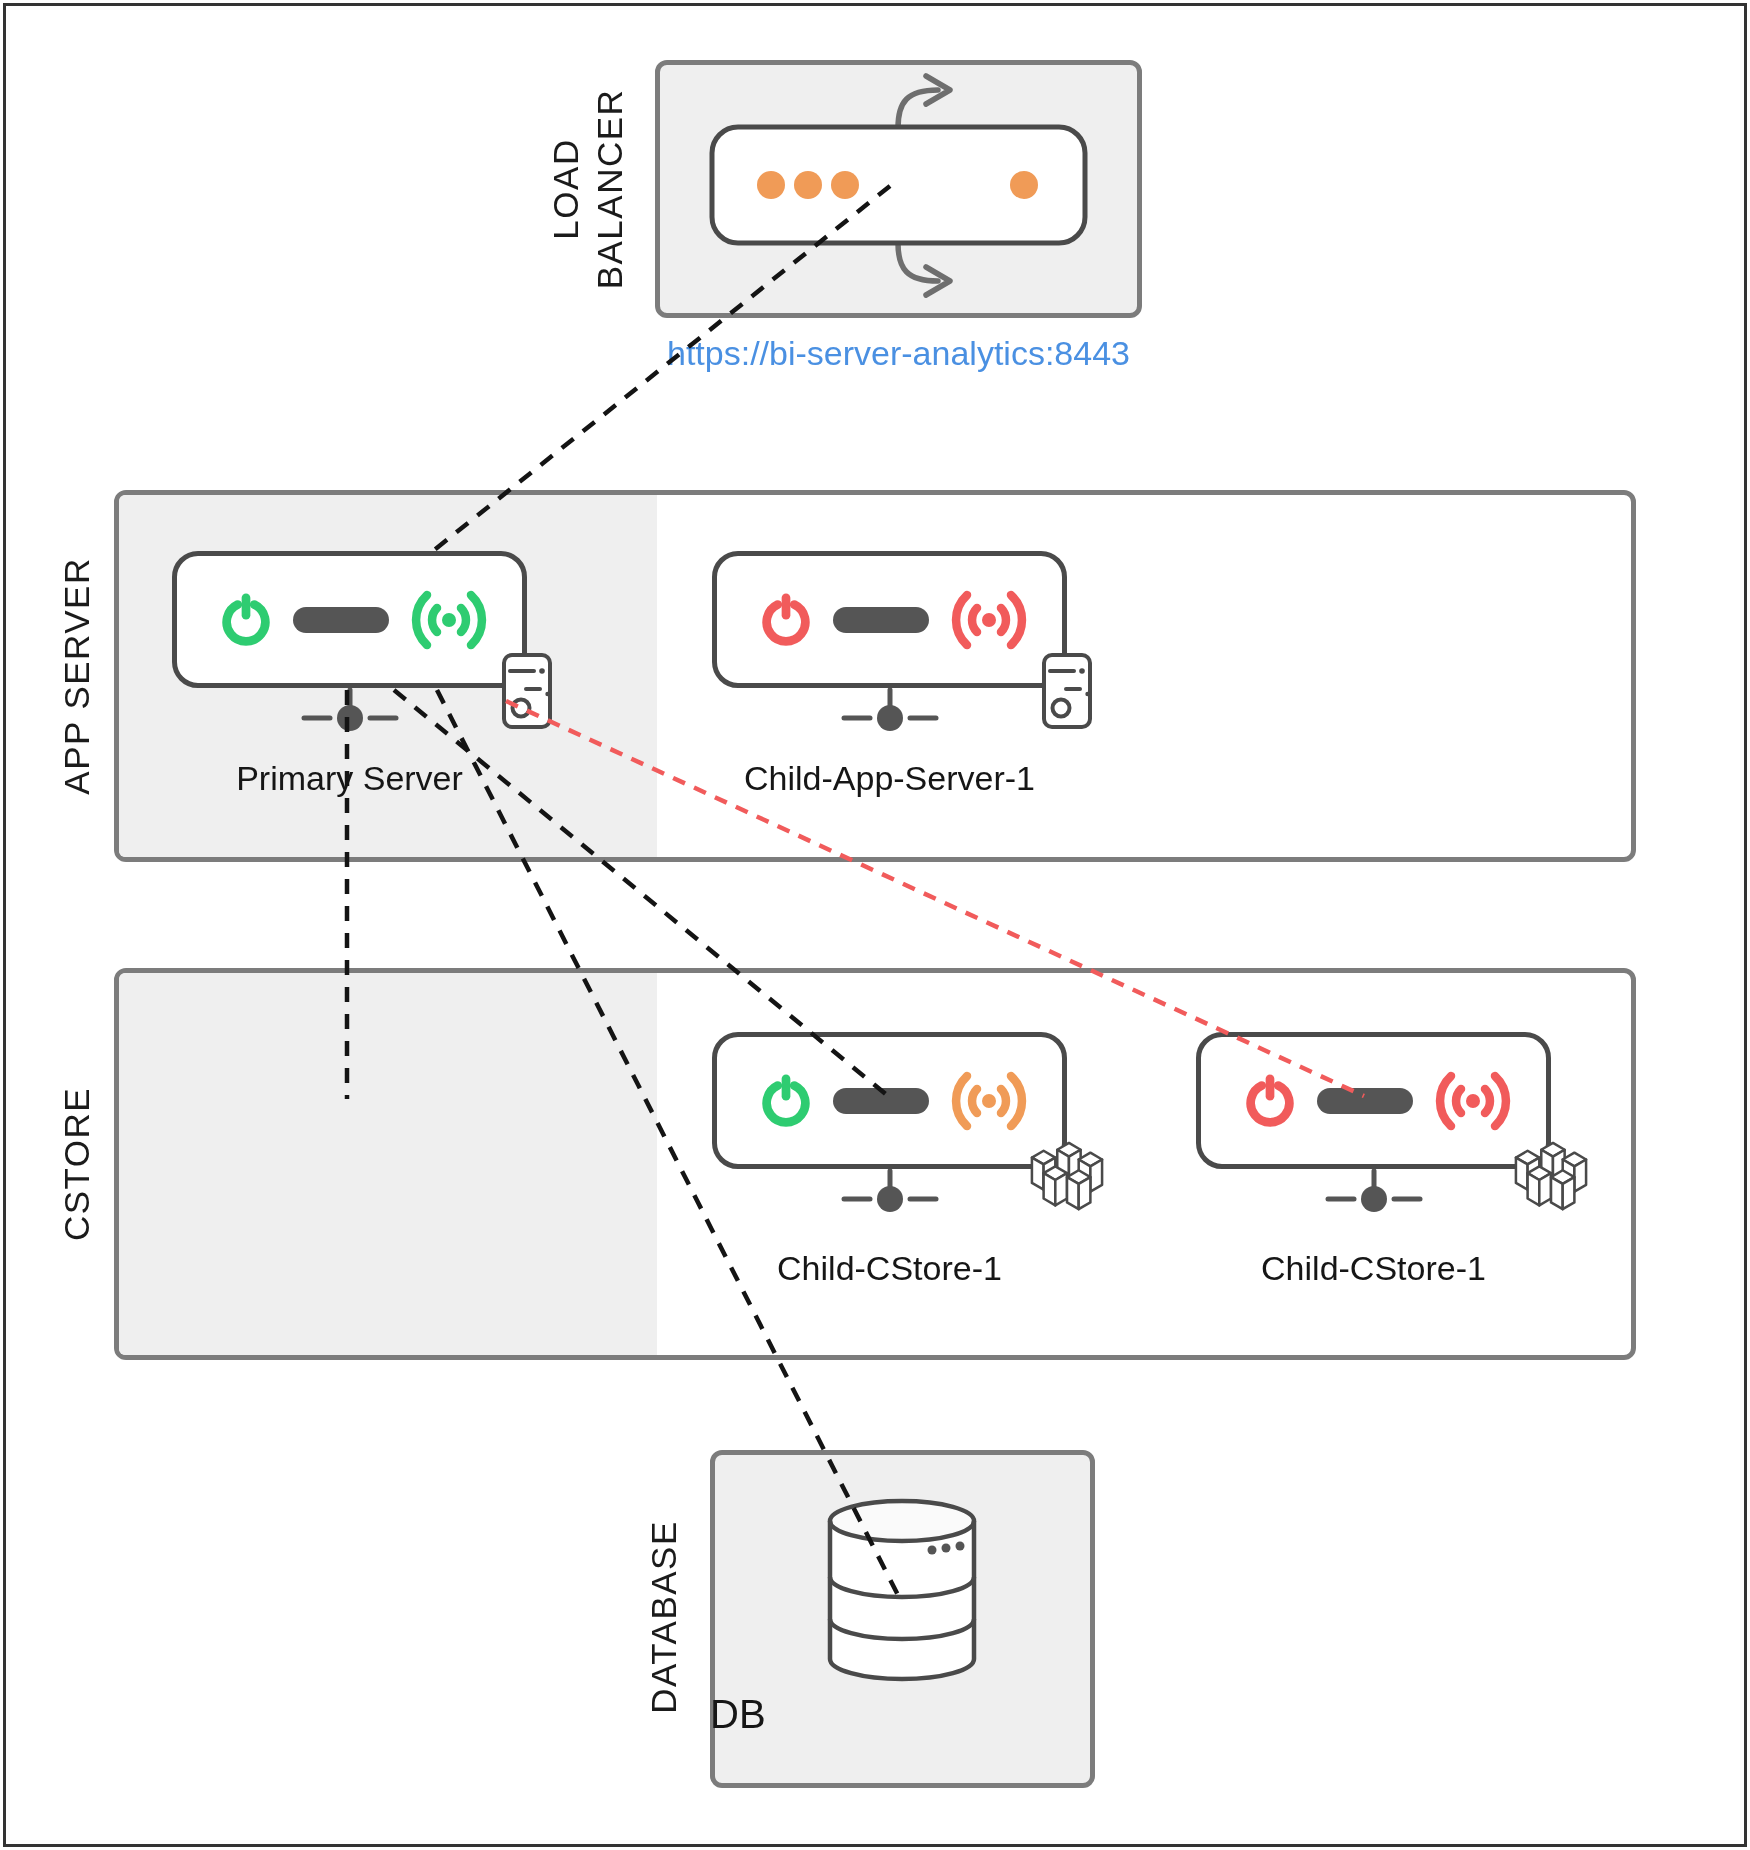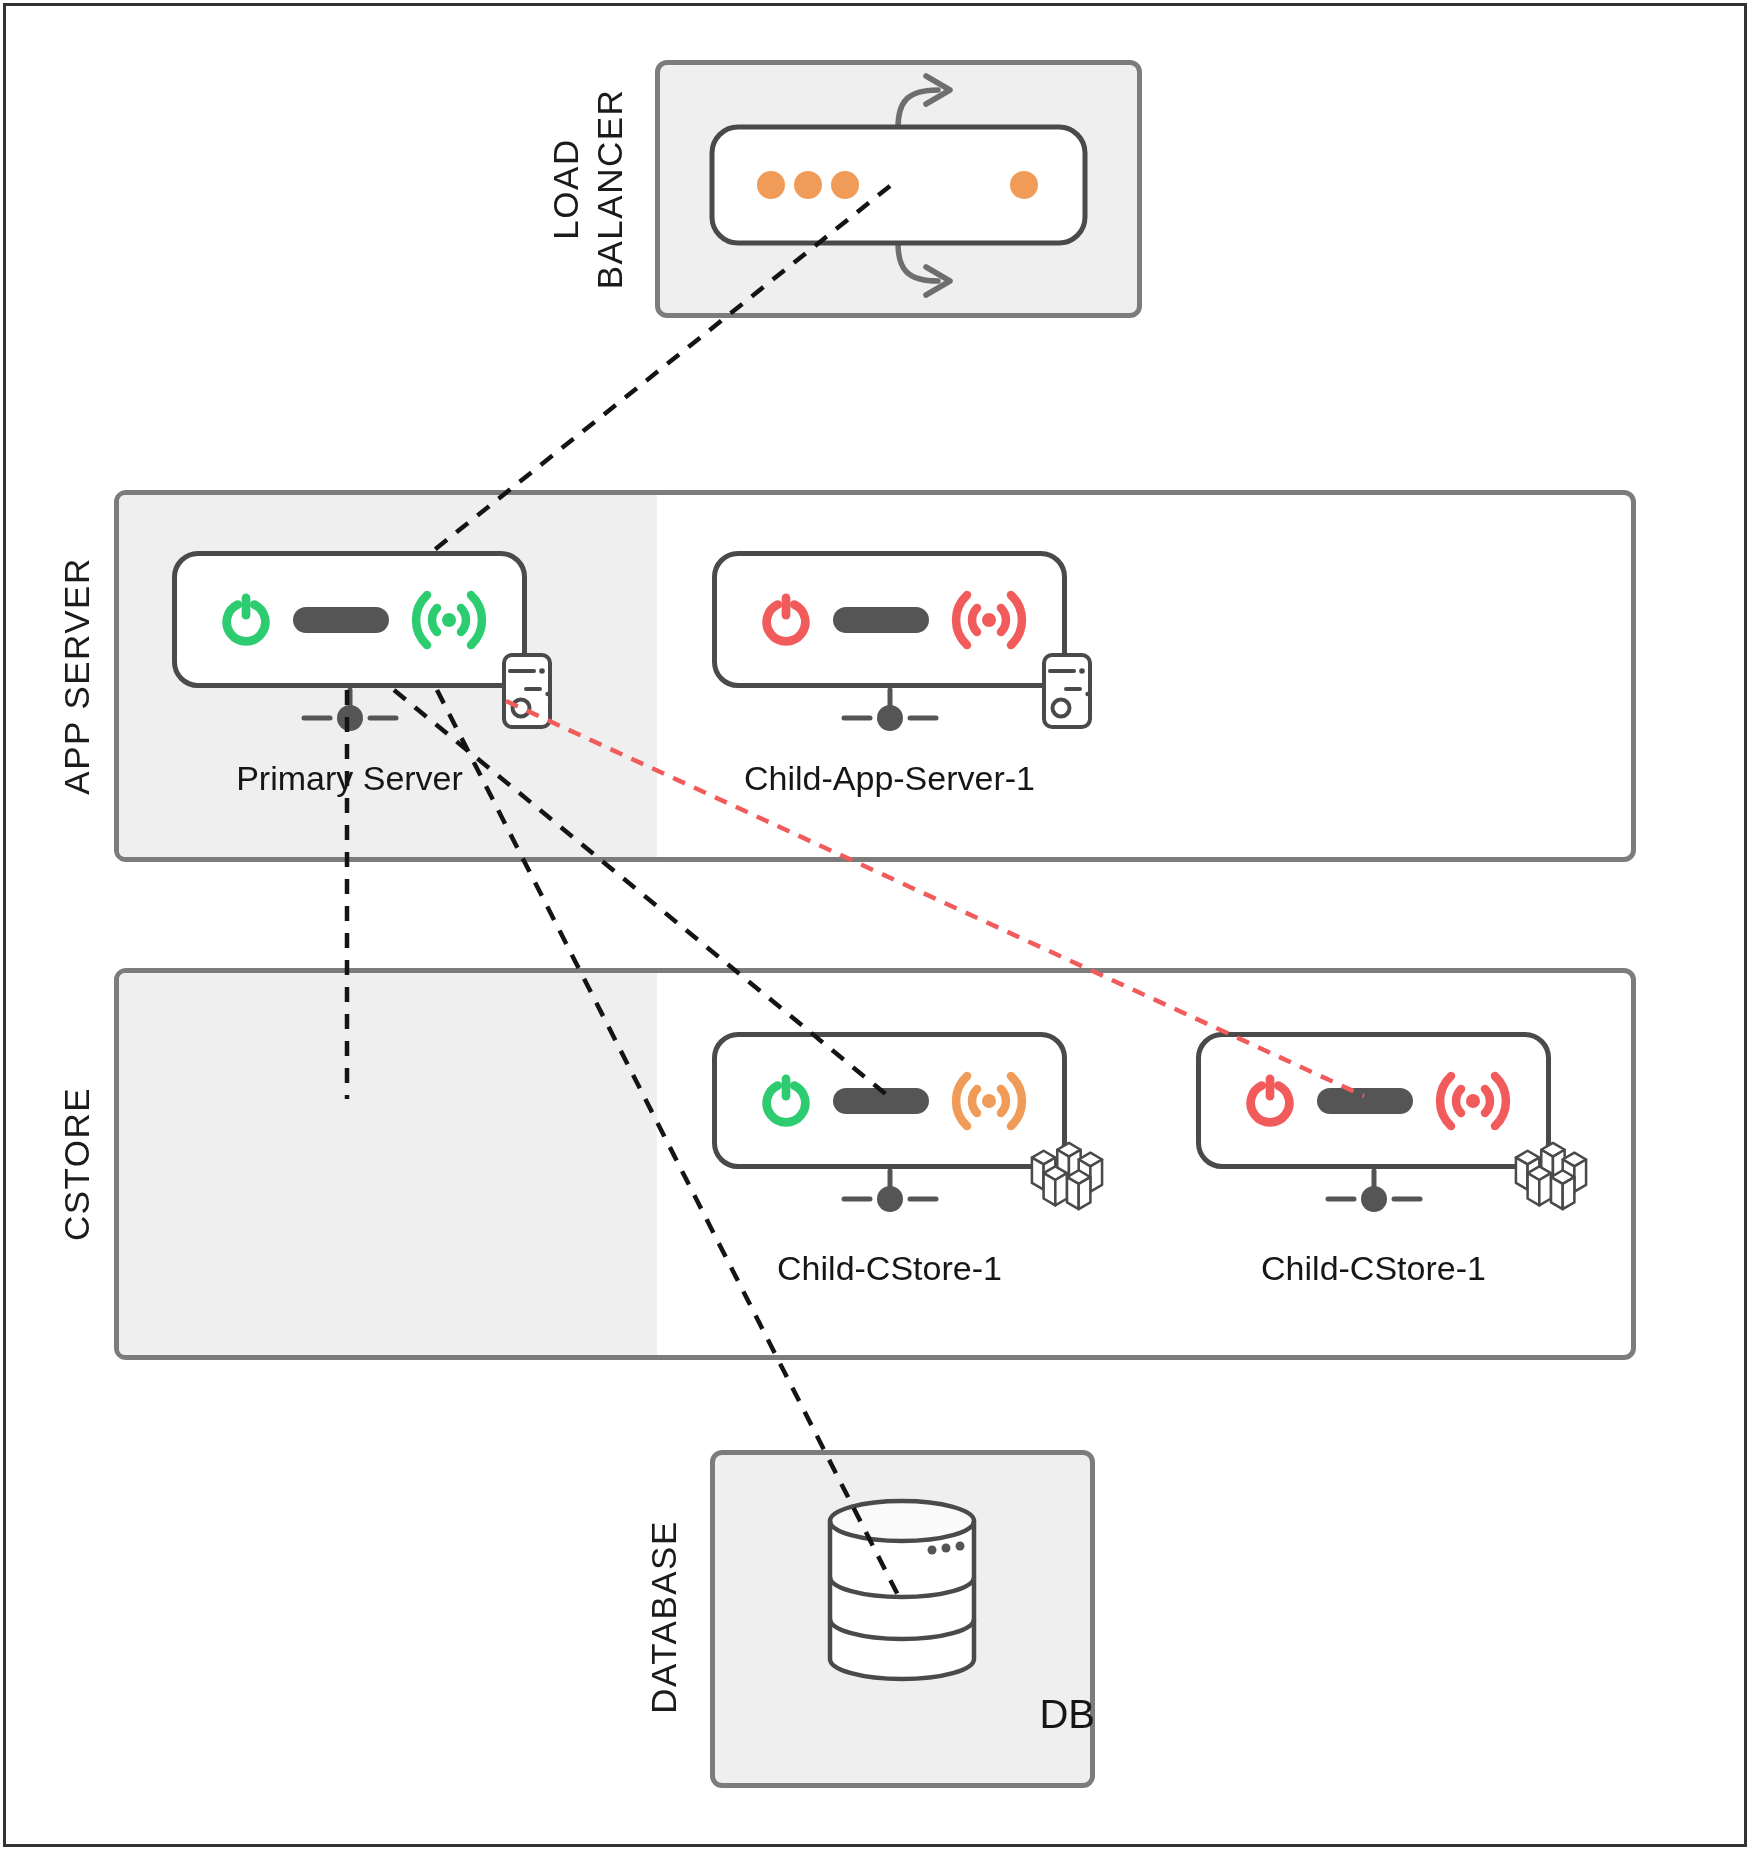--- a/index.html
+++ b/index.html
@@ -41,21 +41,21 @@
   .cubes{position:absolute;right:-44px;top:104px;width:78px;height:76px;z-index:6;color:var(--node-border);}
   .netdot{position:absolute;left:50%;top:132px;transform:translateX(-50%);
     width:120px;height:58px;color:var(--bar);}
   .node-label{position:absolute;left:50%;top:203px;transform:translateX(-50%);
     font-size:34px;color:#161616;white-space:nowrap;}
   .node.cstore .node-label{top:212px;}
 
   
   #lb-icon{position:absolute;left:655px;top:60px;width:487px;height:258px;z-index:3;}
   #db-icon{position:absolute;left:820px;top:1495px;width:165px;height:195px;z-index:3;}
-  .db-label{position:absolute;left:710px;top:1692px;width:385px;text-align:right;
+  .db-label{position:absolute;left:710px;top:1692px;width:385px;text-align:left;
     font-size:40px;color:#161616;z-index:3;}
 
   
   #connections{position:absolute;left:0;top:0;width:1750px;height:1850px;
     z-index:50;pointer-events:none;}
   .conn{fill:none;stroke-width:4.5px;}
   .conn.black{stroke:var(--line-black);stroke-dasharray:15 12;}
   .conn.red{stroke:var(--line-red);stroke-dasharray:13 10;}
 
   .hidden-defs{position:absolute;width:0;height:0;overflow:hidden;}
@@ -133,20 +133,21 @@
       <path d="M271,207 L295,221 L271,235"></path>
     </g>
     <rect x="57" y="67" width="373" height="116" rx="26" fill="#ffffff" stroke="var(--node-border)" stroke-width="5"></rect>
     <g fill="var(--orange)">
       <circle cx="116" cy="125" r="14"></circle>
       <circle cx="153" cy="125" r="14"></circle>
       <circle cx="190" cy="125" r="14"></circle>
       <circle cx="369" cy="125" r="14"></circle>
     </g>
   </svg>
+  <div class="lb-url">https://bi-server-analytics:8443</div>
 
   <div class="section" id="sec-app">
     <div class="gray-half"></div>
   </div>
   <div class="vlabel" style="left:77px;top:676px">APP SERVER</div>
 
   <div class="node app" style="left:172px;top:551px">
     <div class="node-body">
       <svg class="icon-power" style="color: rgb(46, 204, 113);">
           <use href="#sym-power"></use>

